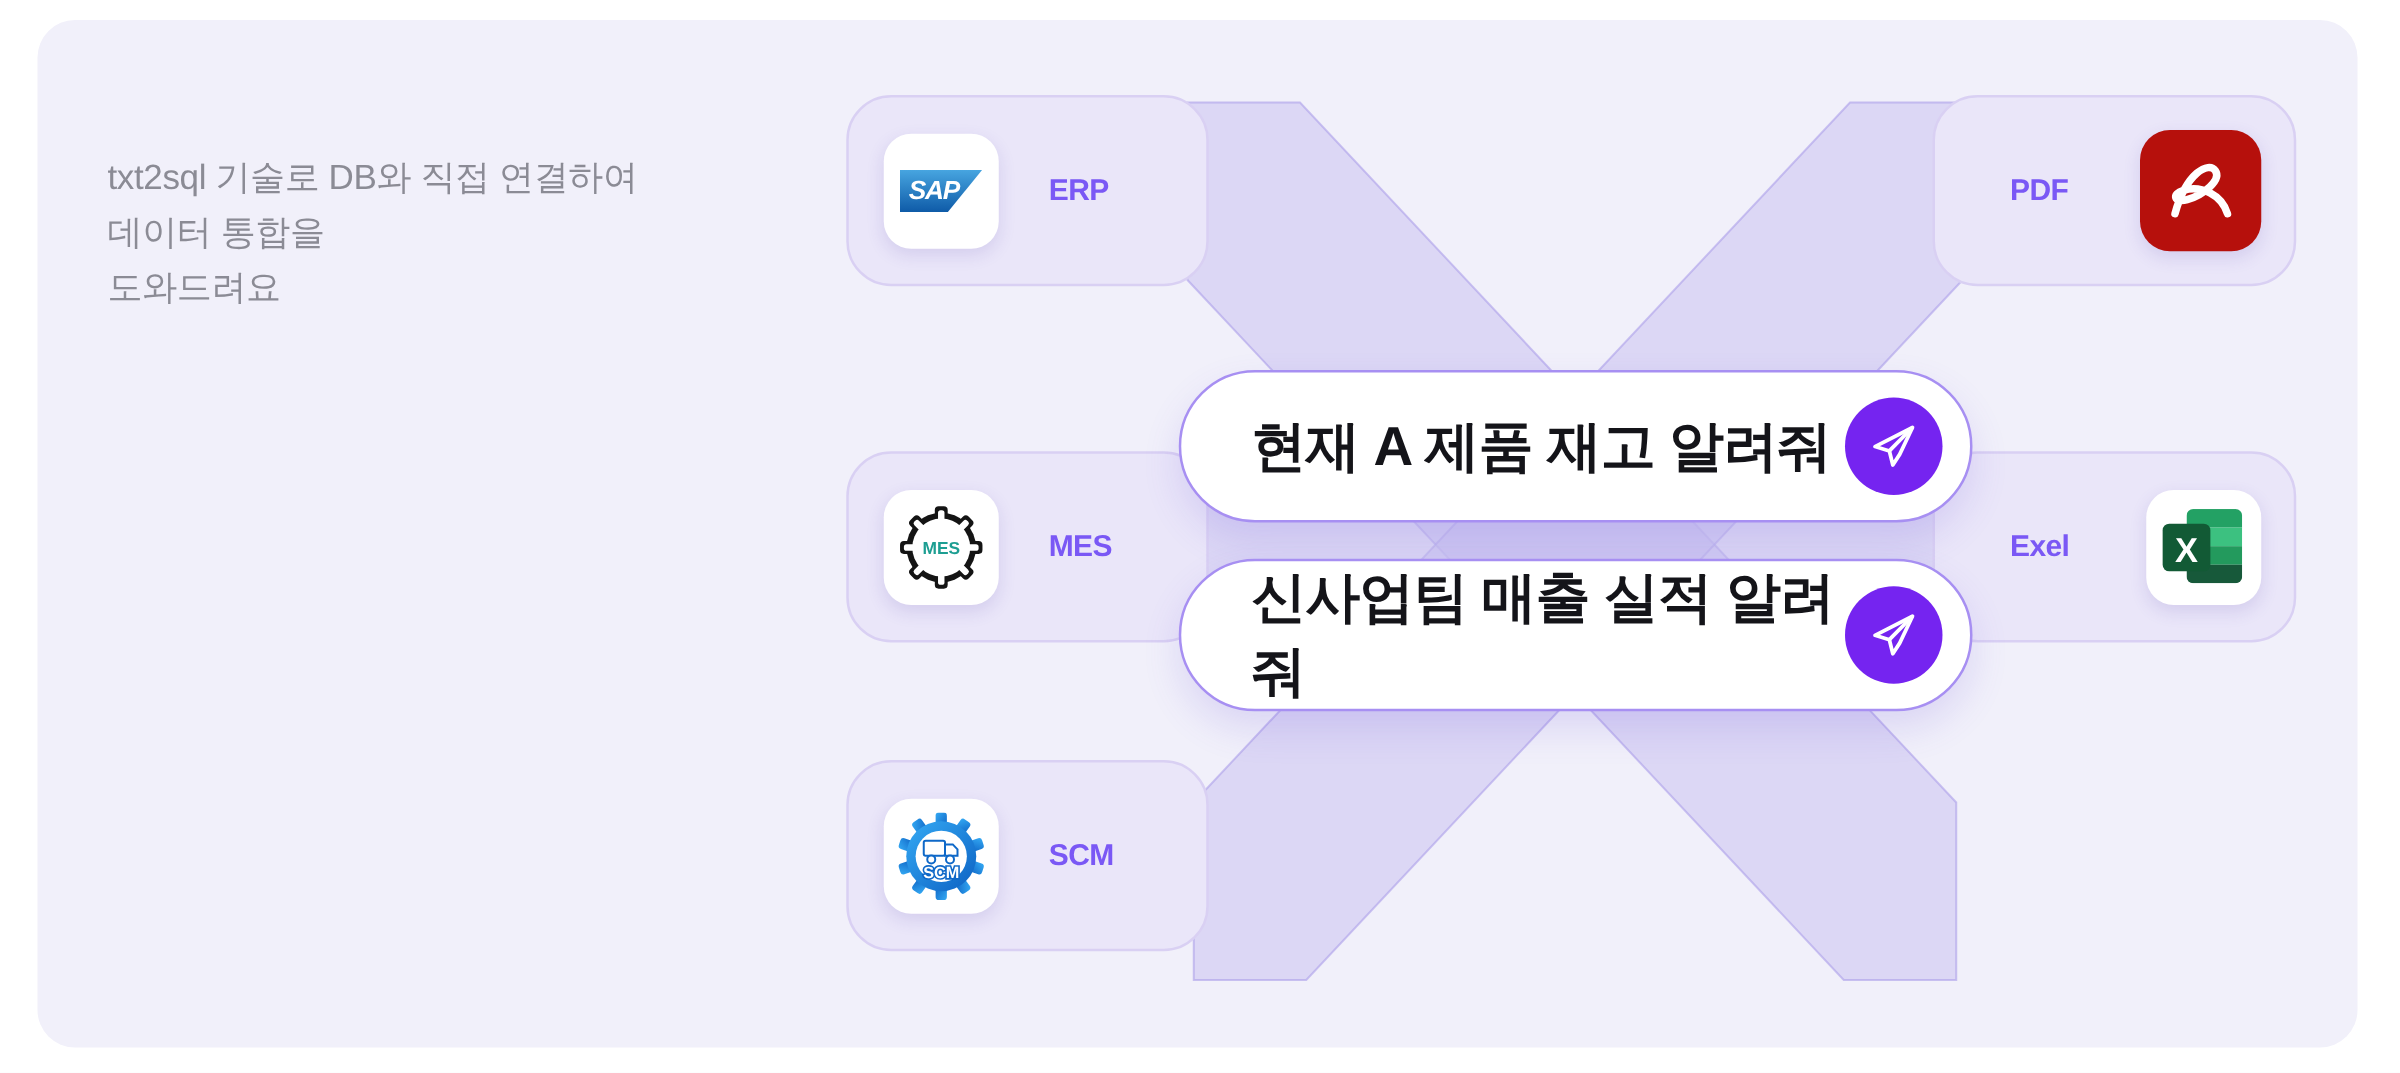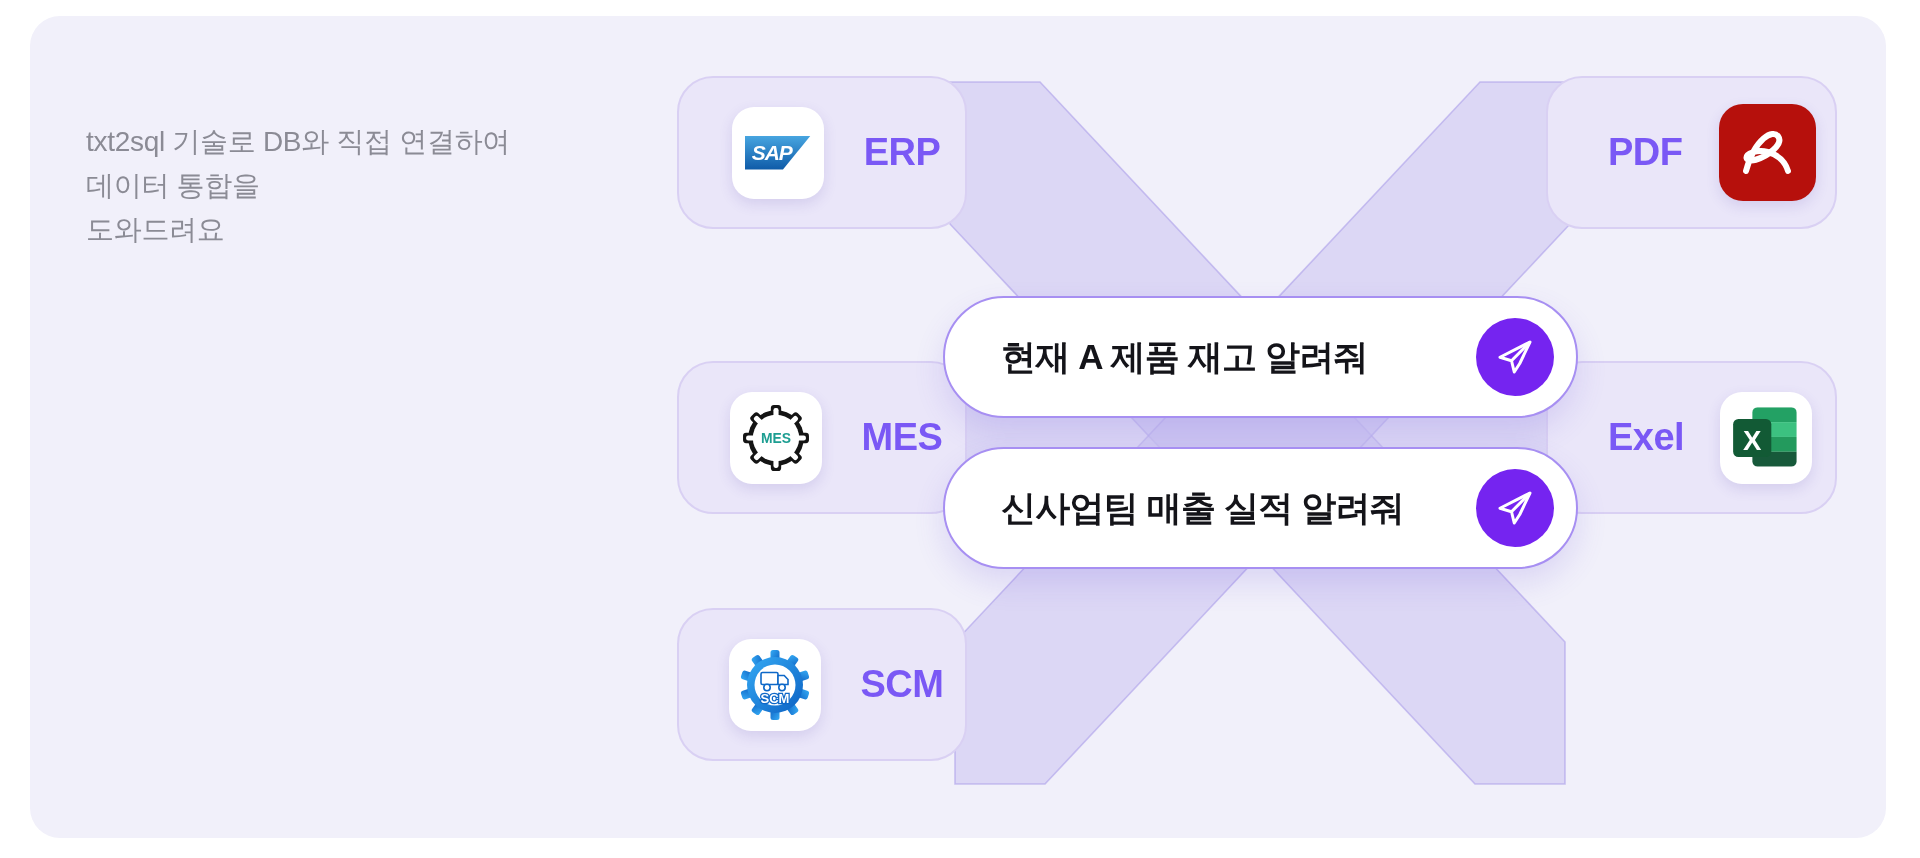--- a/index.html
+++ b/index.html
@@ -9,38 +9,38 @@
   
   .hero-copy{position:absolute;left:86px;top:70px;z-index:4;}
   .title{margin:0;display:flex;flex-direction:column;font-size:50px;line-height:58px;font-weight:800;color:#17171e;letter-spacing:-1px;}
   .subtitle{margin:50px 0 0;display:flex;flex-direction:column;font-size:28px;line-height:44px;font-weight:500;color:#8b8b95;letter-spacing:-0.3px;}
   
   .ribbons{position:absolute;left:0;top:0;width:1920px;height:858px;z-index:1;pointer-events:none;}
   .ribbon{fill:rgba(203,195,240,0.55);stroke:rgba(172,158,233,0.6);stroke-width:1.6;}
   
   .card{position:absolute;width:290px;height:153px;box-sizing:border-box;border-radius:36px;
         background:#eae6f9;border:2px solid #d9d0f3;display:flex;align-items:center;z-index:2;}
-  .card-left{left:677px;padding-left:28px;gap:40px;justify-content:center;}
+  .card-left{left:677px;padding-left:28px;gap:40px;}
   .card-right{left:1546px;width:291px;justify-content:space-between;padding-left:60px;padding-right:26px;gap:36px;}
   .row-1{top:76px;} .row-2{top:361px;} .row-3{top:608px;}
-  .card-label{font-size:38px;font-weight:bold;color:#7a58f5;letter-spacing:-0.5px;}
+  .card-label{font-size:24px;font-weight:bold;color:#7a58f5;letter-spacing:-0.5px;}
   .tile{width:92px;height:92px;border-radius:22px;background:#ffffff;flex:0 0 auto;
         box-shadow:0 5px 14px rgba(80,60,170,0.14);display:flex;align-items:center;justify-content:center;}
   .tile-red{width:97px;height:97px;border-radius:24px;background:#b6100c;}
   .sap-logo{width:66px;height:34px;background:linear-gradient(180deg,#47a5e0,#0e5aa7);
             clip-path:polygon(0 0,100% 0,58% 100%,0 100%);display:flex;align-items:center;
             padding-left:7px;box-sizing:border-box;}
   .sap-text{color:#fff;font-weight:bold;font-style:italic;font-size:21px;letter-spacing:-1px;}
   
   .pill{position:absolute;left:943px;width:635px;height:122px;box-sizing:border-box;z-index:3;
         background:#ffffff;border:2.5px solid #a78ff2;border-radius:62px;cursor:pointer;
         display:flex;align-items:center;justify-content:space-between;padding:0 22px 0 56px;
         box-shadow:0 14px 30px rgba(104,78,216,0.16);}
   .pill-1{top:296px;} .pill-2{top:447px;}
-  .pill-text{font-size:35px;font-weight:bold;color:#141419;letter-spacing:-0.8px;}
+  .pill-text{font-size:44px;font-weight:bold;color:#141419;letter-spacing:-0.8px;}
   .send-btn{width:78px;height:78px;border-radius:50%;background:#7524f0;border:none;padding:0;
             display:flex;align-items:center;justify-content:center;cursor:pointer;flex:0 0 auto;}
   .send-btn svg{width:40px;height:40px;}
   .icon-svg{display:block;}
 </style>
 </head>
 <body>
 
 <div class="stage">
   <section class="panel"></section>

